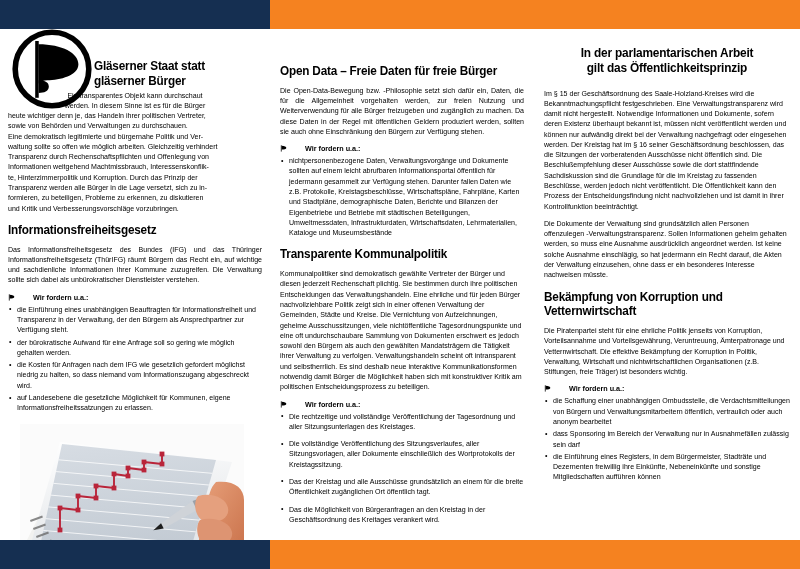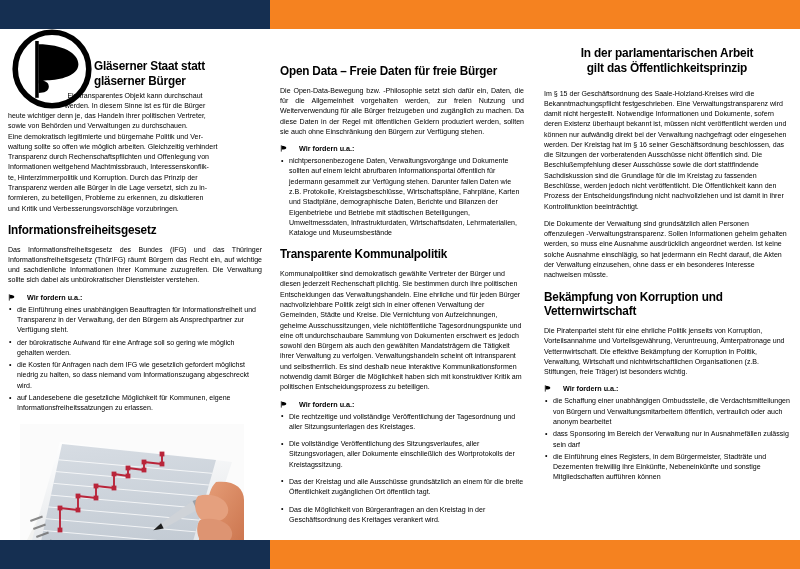--- a/index.html
+++ b/index.html
@@ -109,21 +109,21 @@
   p.hero-body .ln { display: block; }
   p.hero-body .ln.c { text-align: center; }
 
   
   .demand-head {
     font-size: 7.2px;
     font-weight: bold;
     margin: 6px 0 3px 0;
     display: flex;
     align-items: center;
-    gap: 12px;
+    gap: 18px;
   }
   .flag-glyph {
     display: inline-block;
     width: 7px;
     height: 7px;
     position: relative;
     flex: 0 0 auto;
   }
   .flag-glyph svg { display: block; }
 

